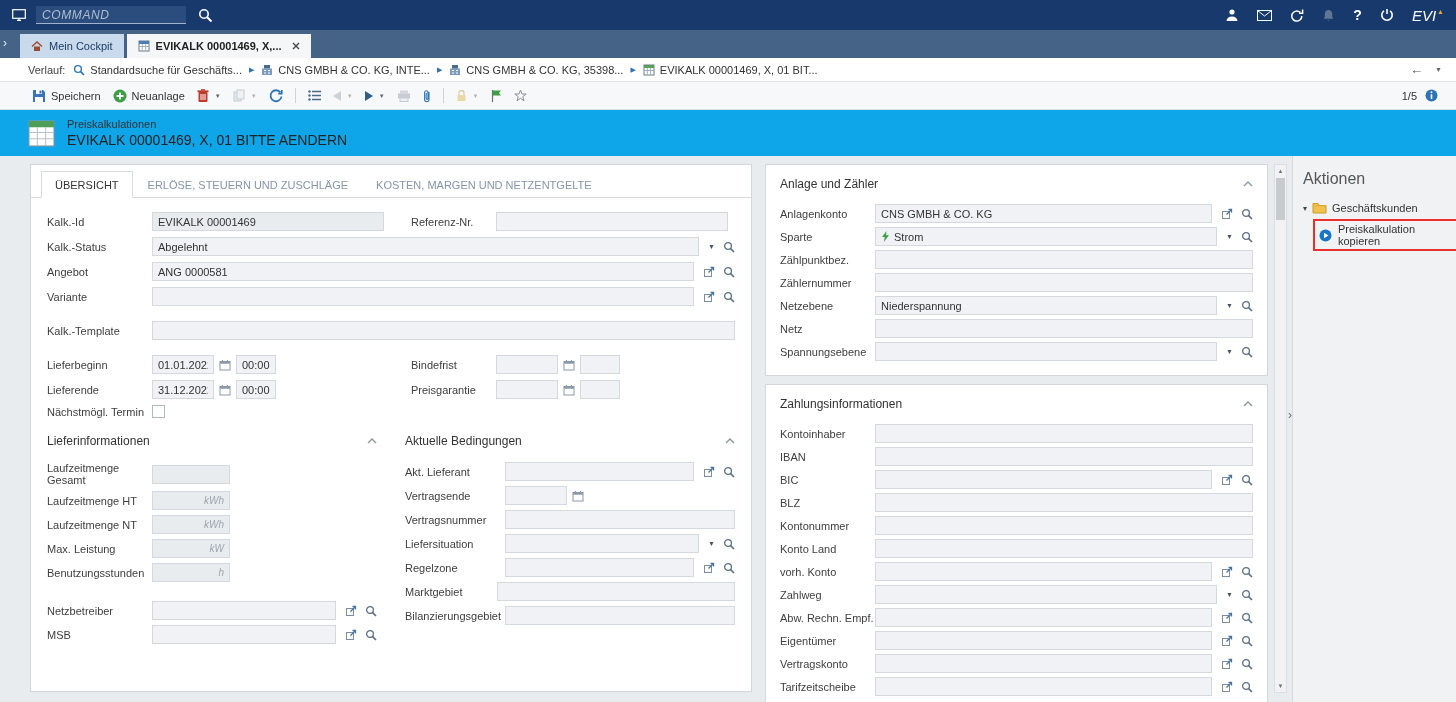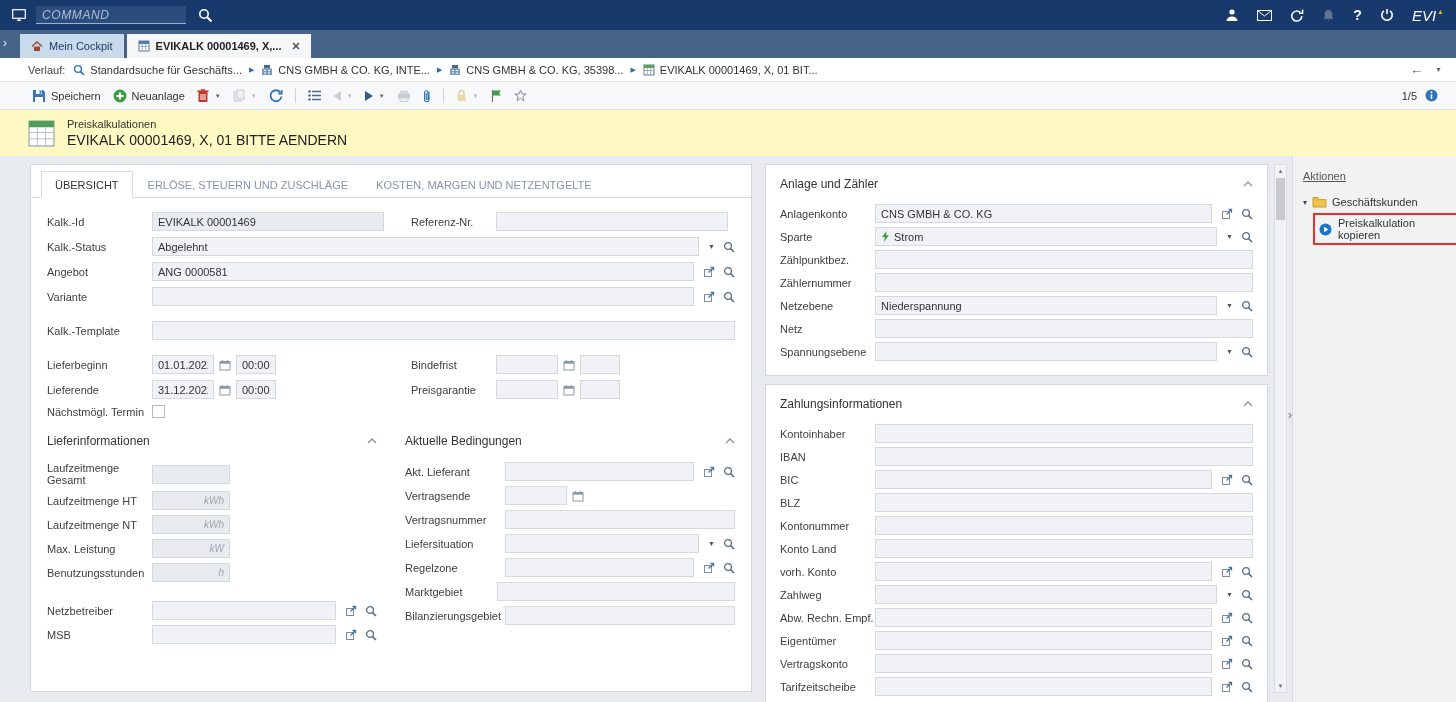--- a/index.html
+++ b/index.html
@@ -41,21 +41,21 @@
   .toolbar { height:28px; background:#f7f8f9; border-bottom:1px solid #dcdfe2; display:flex;
     align-items:center; padding:0 10px 0 26px; font-size:11px; color:#333; }
   .tbtn { display:flex; align-items:center; gap:5px; padding:3px 6px; cursor:pointer; white-space:nowrap; }
   .caret { font-size:6px; color:#666; margin-left:1px; }
   .tsep { width:1px; height:15px; background:#d0d3d6; margin:0 6px; }
   .dim { opacity:.45; }
   .tb-right { margin-left:auto; display:flex; align-items:center; gap:8px; padding-right:8px; }
   .pageind { font-size:11px; color:#333; }
 
   
-  .titleband { height:46px; display:flex; align-items:center; padding:0 28px; gap:12px; background:#fef9c3; }
+  .titleband { height:46px; display:flex; align-items:center; padding:0 28px; gap:12px; background:#0ea5e9; }
   .tb-type { font-size:11px; color:#333; }
   .tb-title { font-size:14px; color:#222; margin-top:2px; }
 
   
   .content { position:relative; height:546px; }
   .main-panel { position:absolute; left:30px; top:8px; width:722px; height:528px; background:#fff; border:1px solid #d3d7db; }
   .mtabs { display:flex; align-items:flex-end; border-bottom:1px solid #d8dcdf; padding:6px 10px 0; height:33px; gap:2px; }
   .mtab { font-size:11px; color:#8595a8; padding:7px 13px 6px; cursor:pointer; white-space:nowrap; }
   .mtab.active { color:#333; background:#fff; border:1px solid #d8dcdf; border-bottom:1px solid #fff; margin-bottom:-1px; }
   .formarea { padding:14px 16px; }
@@ -96,21 +96,21 @@
 
   .vscroll { position:absolute; left:1274px; top:8px; width:13px; height:529px; background:#f1f2f3; border:1px solid #dcdee0; }
   .vs-arrow { width:100%; height:12px; display:flex; align-items:center; justify-content:center; font-size:6px; color:#707478; cursor:pointer; }
   .vs-thumb { position:absolute; top:13px; left:1px; width:9px; height:42px; background:#c8cbce; cursor:pointer; }
   .vs-bottom { position:absolute; bottom:0; left:0; }
 
   .collapse-handle { position:absolute; left:1288px; top:252px; font-size:12px; color:#6a7076; cursor:pointer; }
 
   .actions-panel { position:absolute; left:1292px; top:0; width:164px; height:546px; background:#f1f2f3;
     border-left:1px solid #d8dadc; padding:14px 6px 0 10px; }
-  .ap-title { font-size:11px; color:#555; margin-bottom:14px;text-decoration:underline; }
+  .ap-title { font-size:16px; color:#555; margin-bottom:14px; }
   .tree-folder { display:flex; align-items:center; gap:5px; font-size:11px; color:#333; cursor:pointer; margin-bottom:5px; }
   .tree-tri { font-size:8px; color:#444; }
   .tree-action { display:flex; align-items:center; gap:6px; font-size:11px; color:#333; cursor:pointer;
     margin-left:10px; border:2px solid #e8302e; padding:2px 4px; width:146px; }
   .play { display:flex; }
 </style>
 </head>
 <body>
 
 <div class="cmdbar">

